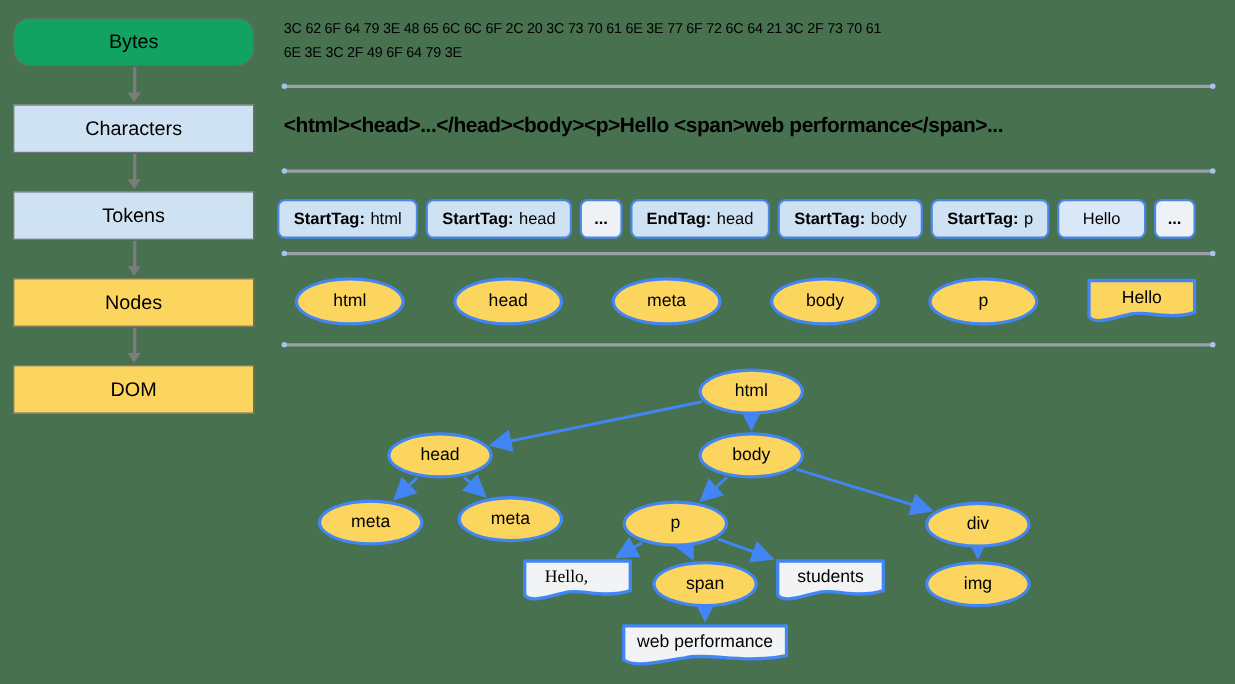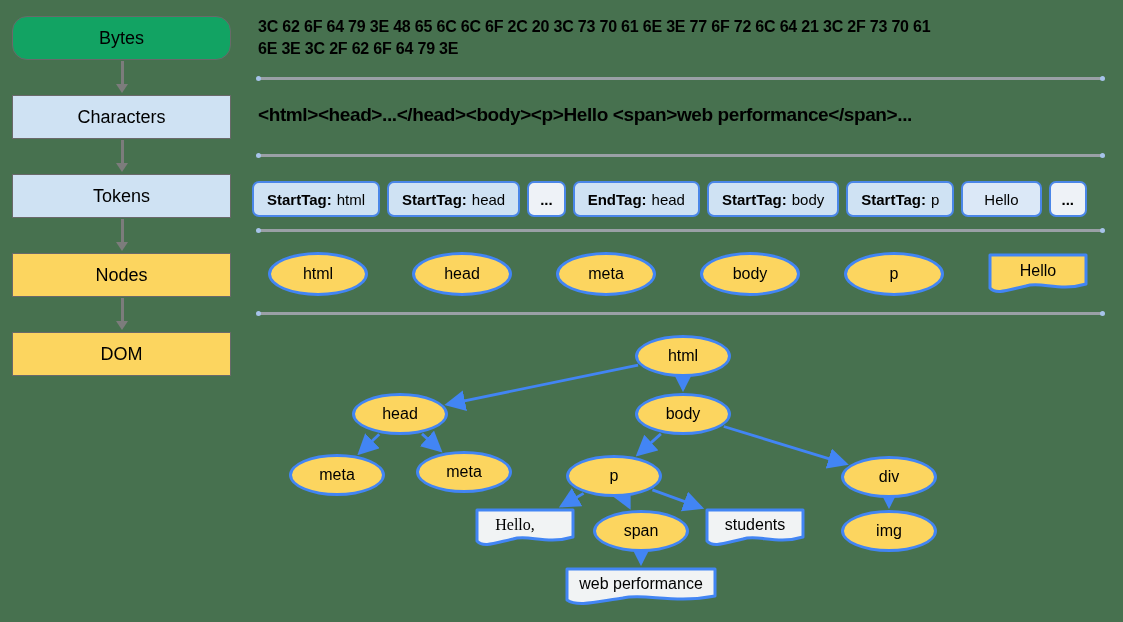--- a/index.html
+++ b/index.html
@@ -17,21 +17,21 @@
   }
   .flow-box.green{background:var(--green,#12a363);}
   .flow-box.blue{background:var(--light-blue,#cfe2f3);text-align:center;}
   .flow-box.yellow{background:var(--yellow,#fcd55f);}
   .pipe-arrow{position:absolute;left:116px;width:12px;}
   .pipe-arrow .line{position:absolute;left:4.5px;top:0;bottom:7px;width:3px;background:var(--arrow-gray,#7f7f7f);}
   .pipe-arrow .head{position:absolute;bottom:0;left:0;width:0;height:0;
     border-left:6px solid transparent;border-right:6px solid transparent;
     border-top:9px solid var(--arrow-gray,#7f7f7f);}
   
-  .hex-line{position:absolute;left:258px;white-space:nowrap;font-size:16px;font-weight:bold;letter-spacing:-0.2px;}
+  .hex-line{position:absolute;left:258px;white-space:nowrap;font-size:13px;font-weight:normal;letter-spacing:-0.2px;}
   .chars-line{position:absolute;left:258px;top:104px;white-space:nowrap;font-size:19px;font-weight:bold;letter-spacing:-0.4px;}
   .divider{position:absolute;left:258px;width:845px;height:3px;border-radius:2px;background:var(--divider,#9aa0a6);}
   .divider::before,.divider::after{content:"";position:absolute;top:-1px;width:5px;height:5px;border-radius:50%;background:#a7c3ea;}
   .divider::before{left:-2px;} .divider::after{right:-2px;}
   
   .tokens-row{position:absolute;left:252px;top:181px;height:36px;display:flex;gap:7px;align-items:stretch;}
   .token{
     box-sizing:border-box;border:2.5px solid #4a86e8;border-radius:7px;
     display:flex;align-items:center;justify-content:center;white-space:nowrap;
     font-size:15px;padding:0 13px;background:var(--token-tag-fill,#cfe2f3);
@@ -88,21 +88,21 @@
       <div class="flow-box yellow" style="top: 332px;">
         <div>DOM</div>
       </div>
       <div class="pipe-arrow" style="top: 298px; height: 32px;">
         <div class="line"></div>
         <div class="head"></div>
       </div>
     </div>
 
   <div class="hex-line" style="top:18px;">3C 62 6F 64 79 3E 48 65 6C 6C 6F 2C 20 3C 73 70 61 6E 3E 77 6F 72 6C 64 21 3C 2F 73 70 61</div>
-  <div class="hex-line" style="top:40px;">6E 3E 3C 2F 62 6F 64 79 3E</div>
+  <div class="hex-line" style="top:40px;">6E 3E 3C 2F 49 6F 64 79 3E</div>
 
   <div class="divider" style="top:77px;"></div>
 
   <div class="chars-line">&lt;html&gt;&lt;head&gt;...&lt;/head&gt;&lt;body&gt;&lt;p&gt;Hello &lt;span&gt;web performance&lt;/span&gt;...</div>
 
   <div class="divider" style="top:154px;"></div>
 
   <div class="tokens-row">
       <div class="token tag">
         <b>StartTag:</b>

